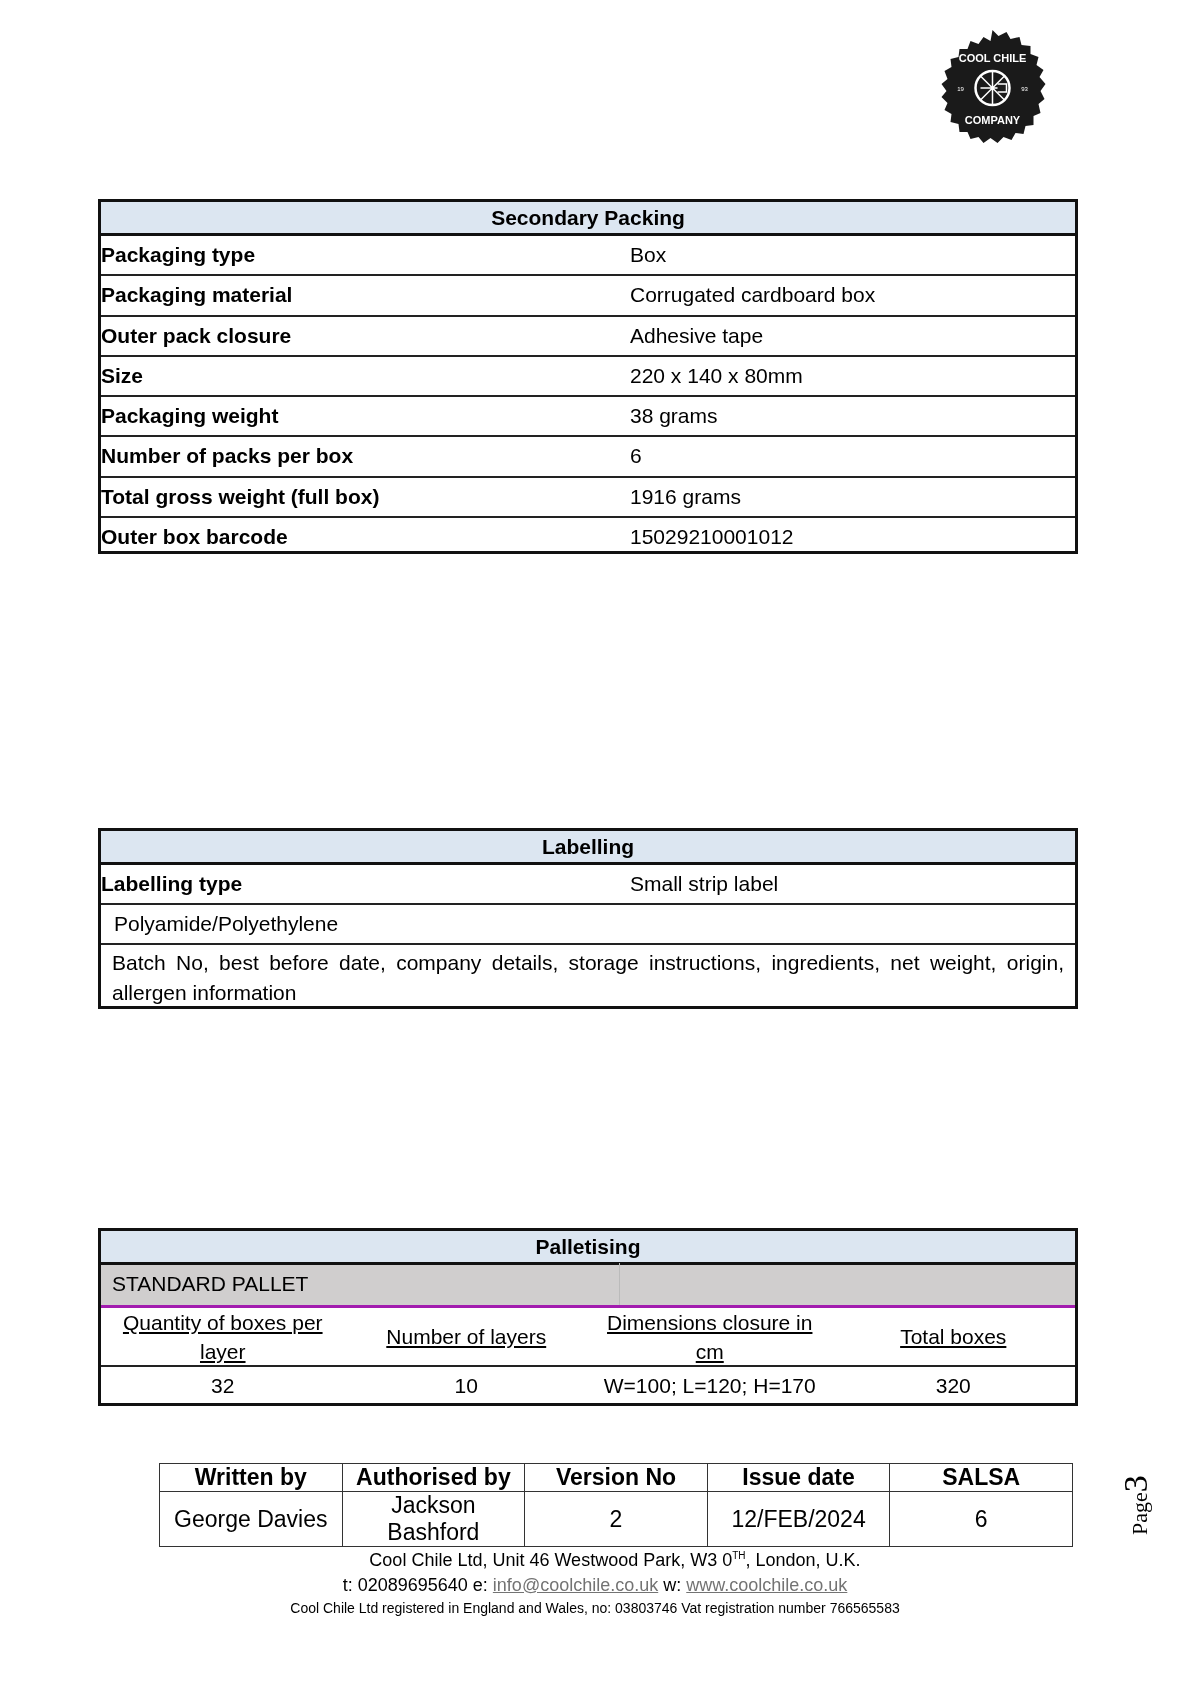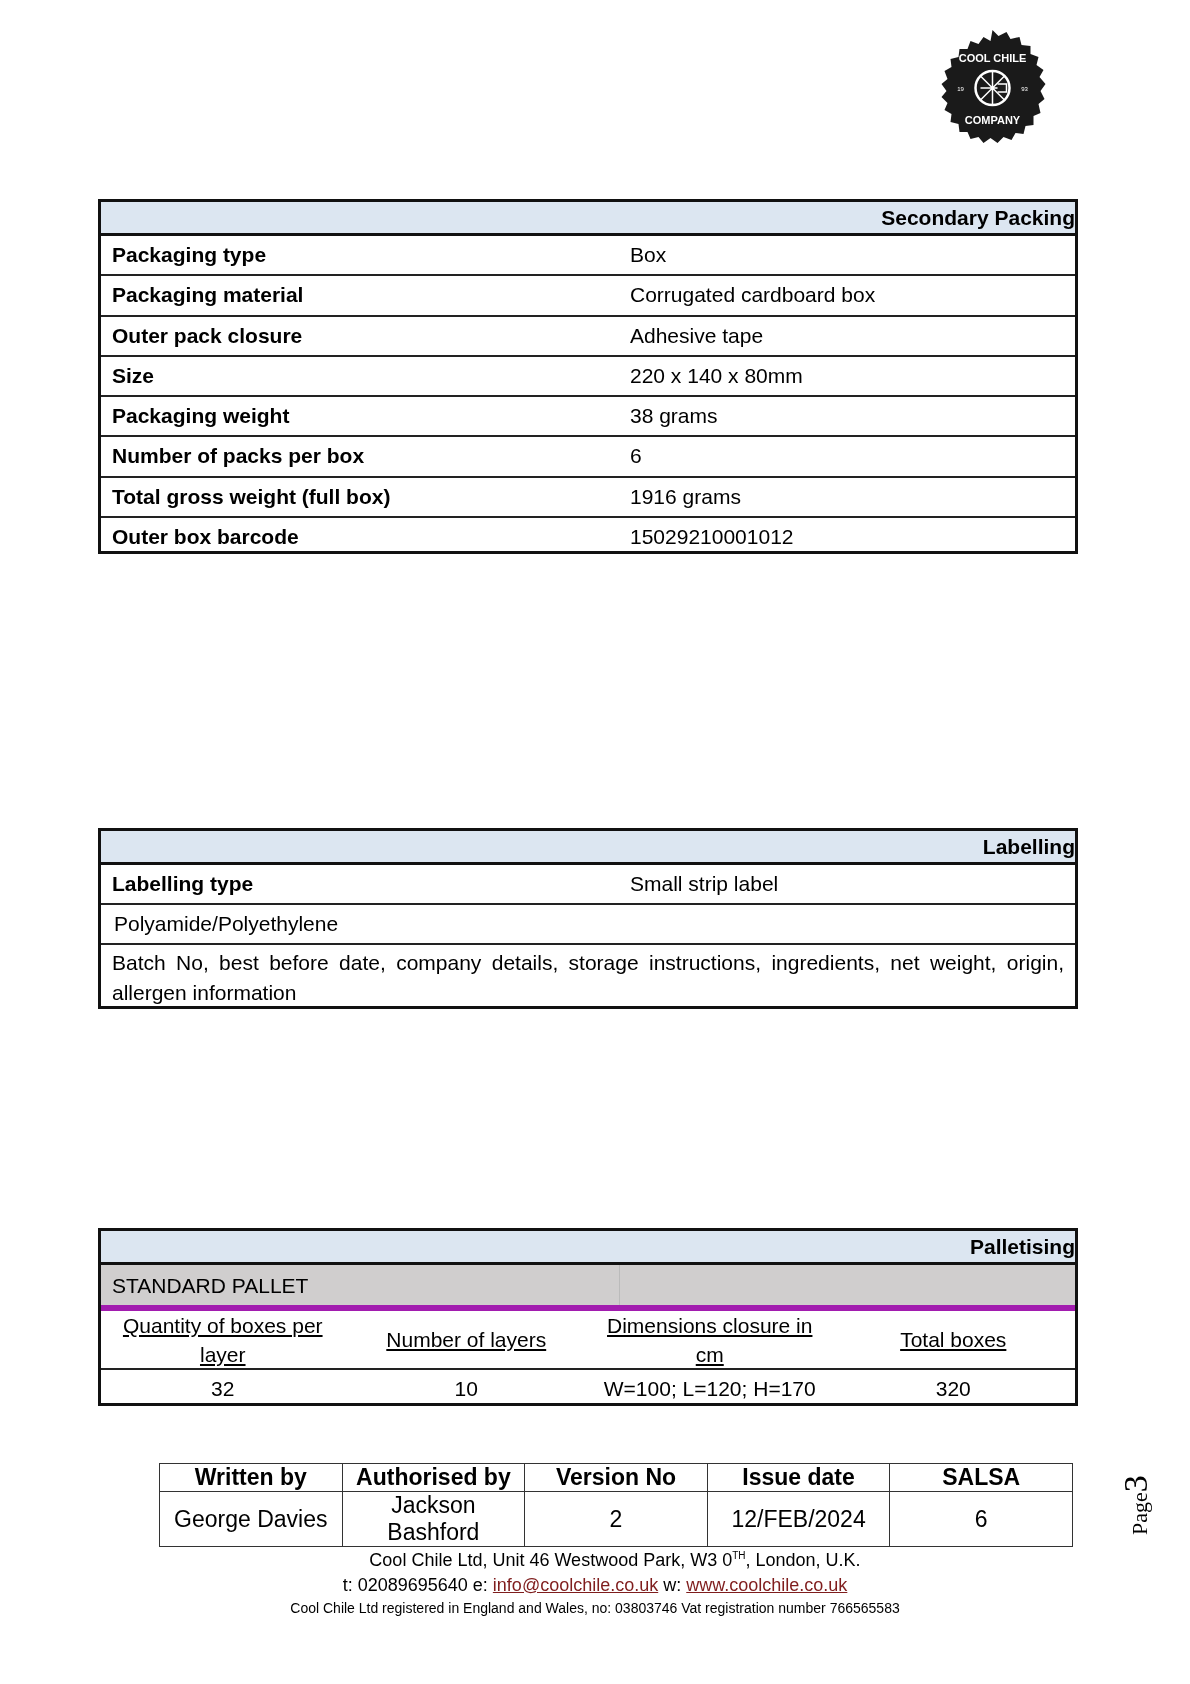--- a/index.html
+++ b/index.html
@@ -3,38 +3,38 @@
 <meta charset="utf-8">
 <style>
   html, body { margin: 0; padding: 0; background: #ffffff; }
   body { width: 1190px; height: 1684px; position: relative; overflow: hidden;
          font-family: "Liberation Sans", "DejaVu Sans", sans-serif; color: #000; }
 
   .logo { position: absolute; left: 925px; top: 28px; width: 135px; height: 120px; }
 
   .tbl { position: absolute; left: 98px; width: 980px; border: 3px solid #111;
          box-sizing: border-box; font-size: 21px; }
-  .tbl .hdr { background: #dce6f1; text-align: right; font-weight: bold;
+  .tbl .hdr { background: #dce6f1; text-align: center; font-weight: bold;
               height: 31px; line-height: 32px; border-bottom: 3px solid #111; }
   .tbl .row { display: flex; border-bottom: 2px solid #222; height: 38px; line-height: 38px; }
   .tbl .row:last-child { border-bottom: none; }
-  .tbl .lbl { width: 516px; padding-left: 11px; font-weight: bold; box-sizing: border-box; }
+  .tbl .lbl { width: 516px; font-weight: bold; box-sizing: border-box; }
   .tbl .val { flex: 1; padding-left: 13px; }
 
   #t-secondary { top: 199px; height: 355px; }
   #t-secondary .row { height: 38.3px; line-height: 38px; }
 
   #t-labelling { top: 828px; height: 181px; }
   #t-labelling .row { height: 38px; }
   #t-labelling .desc { padding: 3px 11px 0 11px; line-height: 30px; text-align: justify;
                        text-align-last: left; height: 61px; box-sizing: border-box; }
 
   #t-pallet { top: 1228px; height: 178px; }
   #t-pallet .gray { display: flex; background: #d0cece; height: 40px; line-height: 42px;
-                    border-bottom: 6px solid #a21caf; }
+                    border-bottom: 3px solid #a21caf; align-items: flex-end; }
   #t-pallet .gray .g1 { width: 519px; padding-left: 11px; box-sizing: border-box;
                          border-right: 1px solid #bbb; }
   #t-pallet .gray .g2 { flex: 1; }
   #t-pallet .cols { display: flex; height: 57px; border-bottom: 2px solid #222; text-decoration: underline; }
   #t-pallet .cols div, #t-pallet .vals div { width: 25%; text-align: center;
         display: flex; align-items: center; justify-content: center; line-height: 29px; padding: 0 10px; box-sizing: border-box; }
   #t-pallet .vals { display: flex; height: 37px; }
 
   .meta { position: absolute; left: 159px; top: 1463px; width: 914px; border-collapse: collapse;
           font-size: 23px; table-layout: fixed; }
@@ -44,21 +44,21 @@
   .pagenum { position: absolute; left: 1092px; top: 1470px; width: 90px; height: 40px;
              transform: rotate(-90deg); transform-origin: center;
              font-family: "Liberation Serif", "DejaVu Serif", serif; white-space: nowrap; }
   .pagenum .pw { font-size: 22px; }
   .pagenum .pn { font-size: 34px; }
 
   .footer { position: absolute; left: 0; width: 1190px; text-align: center; }
   .f1 { top: 1550px; font-size: 18px; margin-left: 20px; }
   .f2 { top: 1575px; font-size: 18px; }
   .f3 { top: 1600px; font-size: 14px; }
-  .footer a { color: #7f1d1d; text-decoration: underline; }
+  .footer a { color: #737373; text-decoration: underline; }
   sup { font-size: 10px; }
 </style>
 </head>
 <body>
 
 <svg class="logo" viewBox="0 0 135 120">
   <g transform="translate(67.5,60)">
     <path d="
       M0,-58 L6,-52 L14,-56 L18,-49 L27,-51 L29,-43 L38,-42 L38,-34 L46,-31 L44,-23 L51,-18 L47,-11 L53,-4 L48,3 L52,11 L46,16 L48,25 L41,28 L41,37 L33,38 L31,46 L23,45 L19,52 L11,49 L5,55 L-2,50 L-9,55 L-14,49 L-22,51 L-25,44 L-33,44 L-34,36 L-42,34 L-41,26 L-48,22 L-45,15 L-51,9 L-46,3 L-51,-4 L-45,-9 L-48,-17 L-41,-21 L-42,-29 L-34,-31 L-33,-39 L-25,-39 L-22,-47 L-14,-44 L-9,-51 L-2,-47 Z" fill="#1a1a1a"></path>
     <circle r="17" fill="none" stroke="#fff" stroke-width="2.5"></circle>

